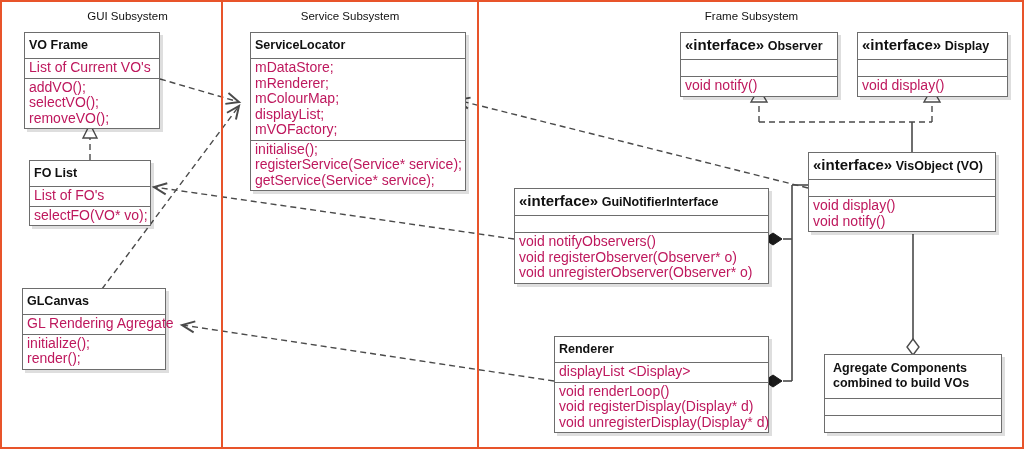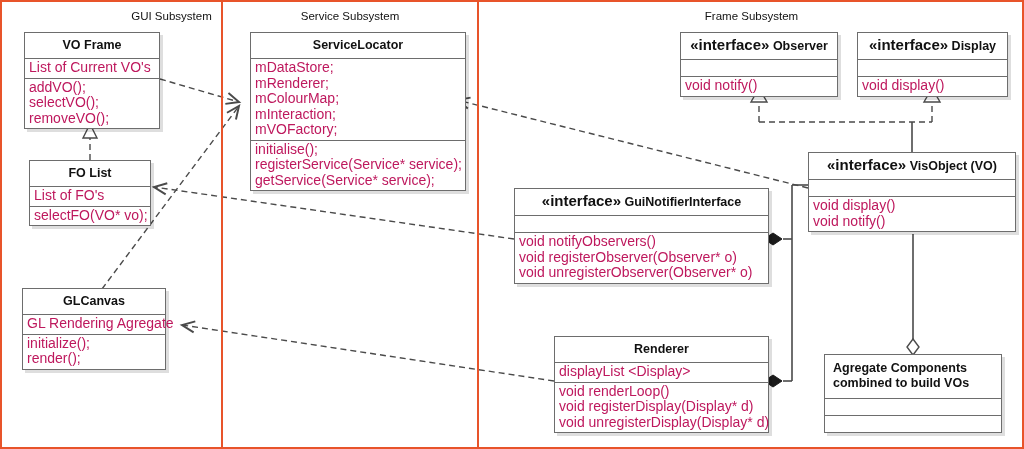--- a/index.html
+++ b/index.html
@@ -21,21 +21,20 @@
     text-align:center;white-space:nowrap;
   }
   .uclass{
     position:absolute;z-index:4;
     background:#ffffff;
     border:1.6px solid #6d6d6d;
     box-shadow:3px 3px 0 rgba(0,0,0,0.13);
     box-sizing:border-box;
   }
   .uclass .hdr{
-    text-align:center;
     font-weight:bold;
     font-size:12.5px;
     color:#111;
     padding:5px 4px 6px 4px;
     line-height:14px;
     white-space:nowrap;
   }
   .uclass .hdr.two-line{white-space:normal;line-height:15px;padding:6px 6px 7px 8px;text-align:left;}
   .uclass .sep{height:0;border-top:1.6px solid #6d6d6d;}
   .uclass .cmp{
@@ -49,21 +48,21 @@
   .guill{font-size:15px;}
 </style>
 </head>
 <body>
 
 <div id="canvas">
 
   <div class="divider" style="left:219px;"></div>
   <div class="divider" style="left:475px;"></div>
 
-  <div class="zone-title" style="left:0;top:8px;width:251px;padding-left:44px;">GUI Subsystem</div>
+  <div class="zone-title" style="left:0;top:8px;width:251px;">GUI Subsystem</div>
   <div class="zone-title" style="left:221px;top:8px;width:254px;">Service Subsystem</div>
   <div class="zone-title" style="left:477px;top:8px;width:545px;">Frame Subsystem</div>
 
   <svg class="layer" id="lines">
     <defs>
       <marker id="openArrow" markerWidth="12" markerHeight="12" refX="10" refY="5" orient="auto">
         <path d="M1,1 L10,5 L1,9" fill="none" stroke="#4a4a4a" stroke-width="1.4"></path>
       </marker>
     </defs>
 
@@ -159,21 +158,21 @@
     </div>
   </div>
 
   <div class="uclass" style="left:248px;top:30px;width:216px;">
     <div class="hdr">ServiceLocator</div>
     <div class="sep"></div>
     <div class="cmp">
       <div class="ln">mDataStore;</div>
       <div class="ln">mRenderer;</div>
       <div class="ln">mColourMap;</div>
-      <div class="ln">mInteraction;</div>
+      <div class="ln">displayList;</div>
       <div class="ln">mVOFactory;</div>
     </div>
     <div class="sep"></div>
     <div class="cmp">
       <div class="ln">initialise();</div>
       <div class="ln">registerService(Service* service);</div>
       <div class="ln">getService(Service* service);</div>
     </div>
   </div>
 
@@ -196,21 +195,21 @@
       <span>Display</span>
     </div>
     <div class="sep"></div>
     <div class="cmp empty"></div>
     <div class="sep"></div>
     <div class="cmp">
       <div class="ln">void display()</div>
     </div>
   </div>
 
-  <div class="uclass" style="left:806px;top:150px;width:208px;">
+  <div class="uclass" style="left:806px;top:150px;width:188px;">
     <div class="hdr">
       <span class="guill">«interface»</span>
       <span>VisObject (VO)</span>
     </div>
     <div class="sep"></div>
     <div class="cmp empty"></div>
     <div class="sep"></div>
     <div class="cmp">
       <div class="ln">void display()</div>
       <div class="ln">void notify()</div>

